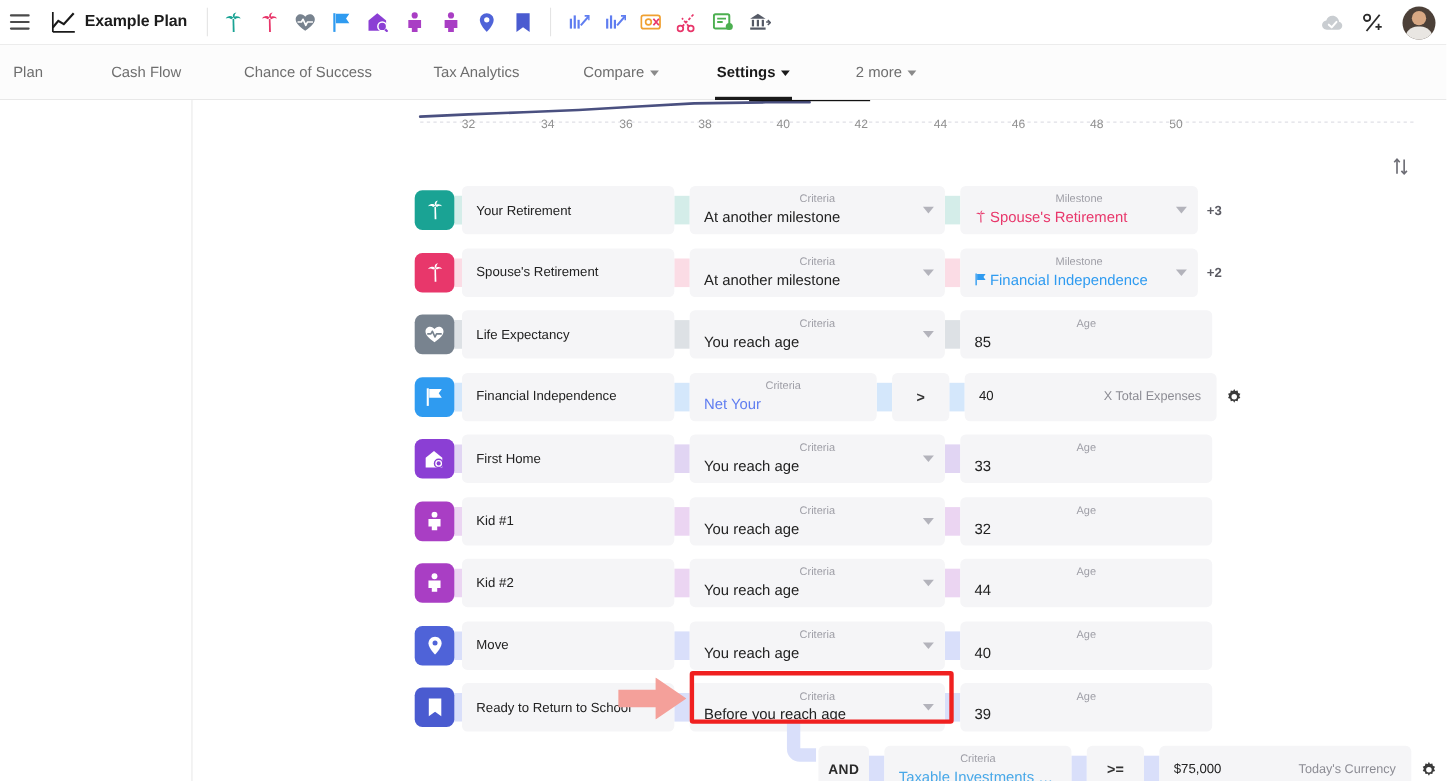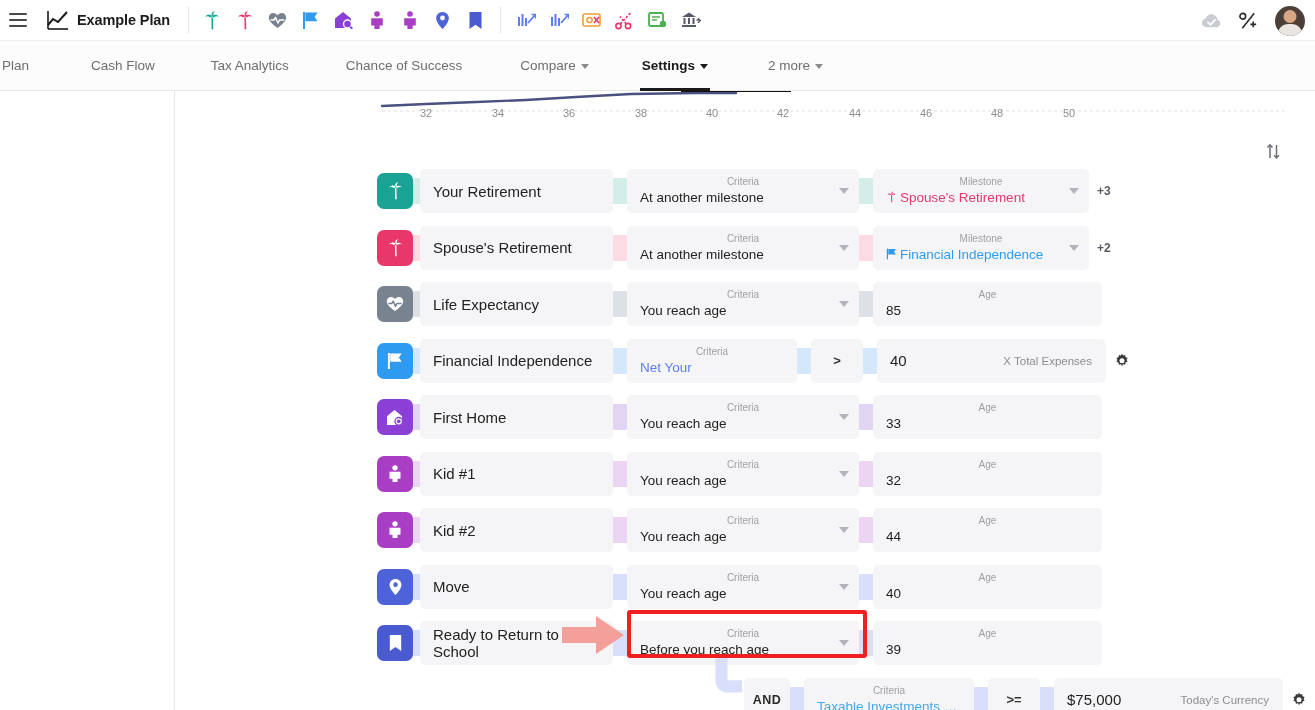--- a/index.html
+++ b/index.html
@@ -92,21 +92,21 @@
   .fld.op { width: 52px; align-items: center; justify-content: center; }
   .fld.and { width: 46px; align-items: center; justify-content: center;
     background: #f5f5f7; }
 
   .flabel { font-size: 10px; color: #9e9ea6; line-height: 12px; margin-bottom: 1px; text-align: center; }
   .fvalue { font-size: 13.5px; color: #222; line-height: 17px; }
   .fvalue.link { color: #5f7df0; }
   .fvalue.link-blue { color: #2f9bf0; }
   .fvalue.link-cyan { color: #48a8e8; }
   .fvalue.pink { color: #e8376b; }
-  .fvalue.solo { font-size: 15px; color: #222; }
+  .fvalue.solo { font-size: 12px; color: #222; }
   .fvalue.trunc { white-space: nowrap; overflow: hidden; text-overflow: ellipsis;
     width: 146px; display: block; }
   .opsym { font-size: 13px; color: #333; font-weight: bold; }
   .andsym { font-size: 12.5px; color: #2a2a2a; font-weight: bold; letter-spacing: .4px; }
 
   .dd-arrow { position: absolute; right: 10px; top: 50%; transform: translateY(-50%);
     width: 0; height: 0; border-left: 5px solid transparent;
     border-right: 5px solid transparent; border-top: 6px solid #b3b3bb; }
 
   .connector { width: 14px; height: 26px; flex: 0 0 auto; }
@@ -299,31 +299,31 @@
           </svg>
       </div>
       <div class="avatar">
         <div class="head"></div>
           <div class="body"></div>
       </div>
     </div>
   </div>
 
   <div class="navbar">
-    <div class="navtab" style="">
+    <div class="navtab" style="margin-left:10px">
       <span>Plan</span>
     </div>
     <div class="navtab" style="margin-left:58px">
       <span>Cash Flow</span>
     </div>
+    <div class="navtab" style="margin-left:53px">
+      <span>Chance of Success</span>
+    </div>
     <div class="navtab" style="margin-left:52px">
       <span>Tax Analytics</span>
-    </div>
-    <div class="navtab" style="margin-left:53px">
-      <span>Chance of Success</span>
     </div>
     <div class="navtab" style="margin-left:54px">
       <span>Compare</span>
       <span class="caret"></span>
     </div>
     <div class="navtab active" style="margin-left:49px">
       <span>Settings</span>
       <span class="caret"></span>
     </div>
     <div class="navtab" style="margin-left:56px">

